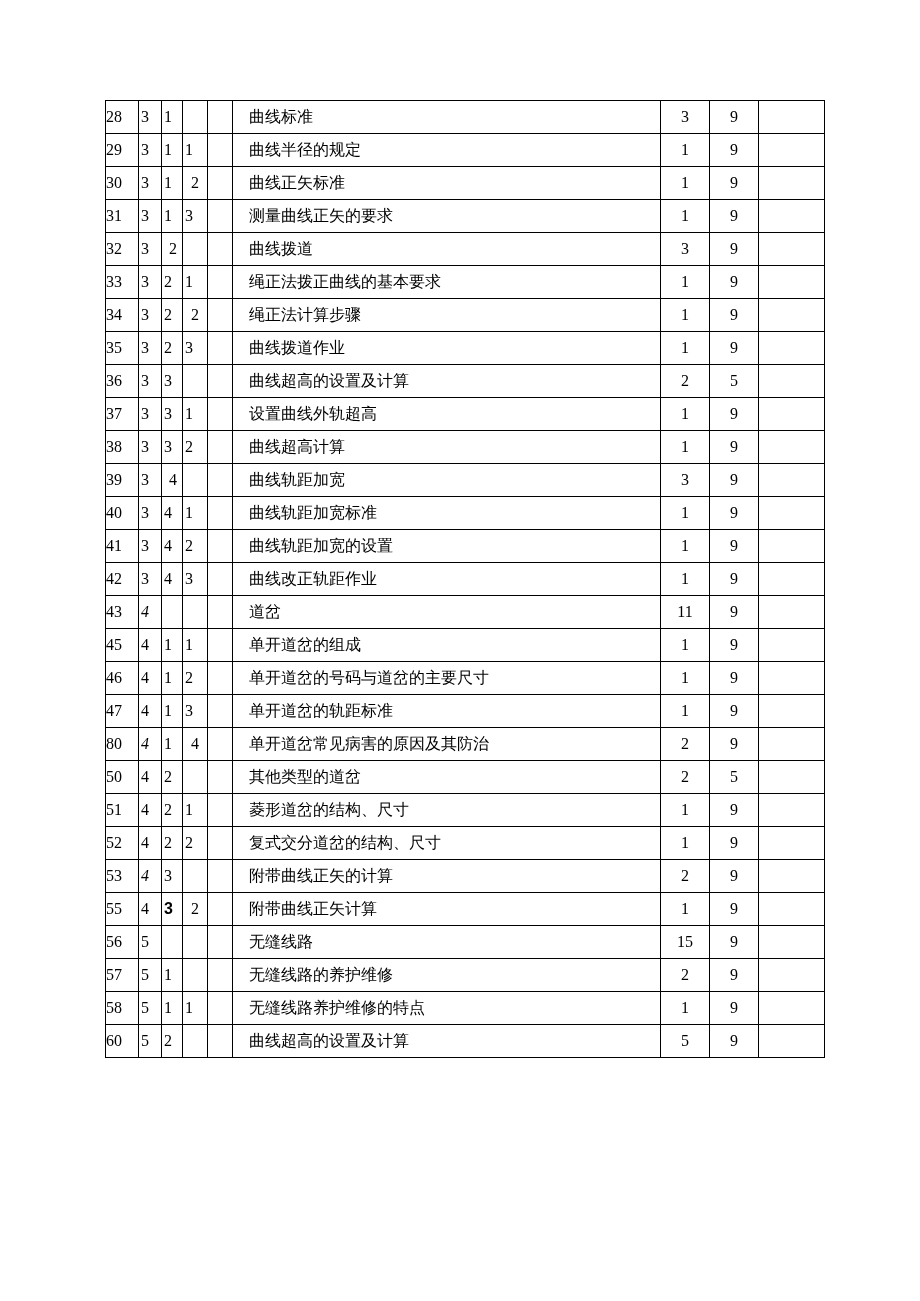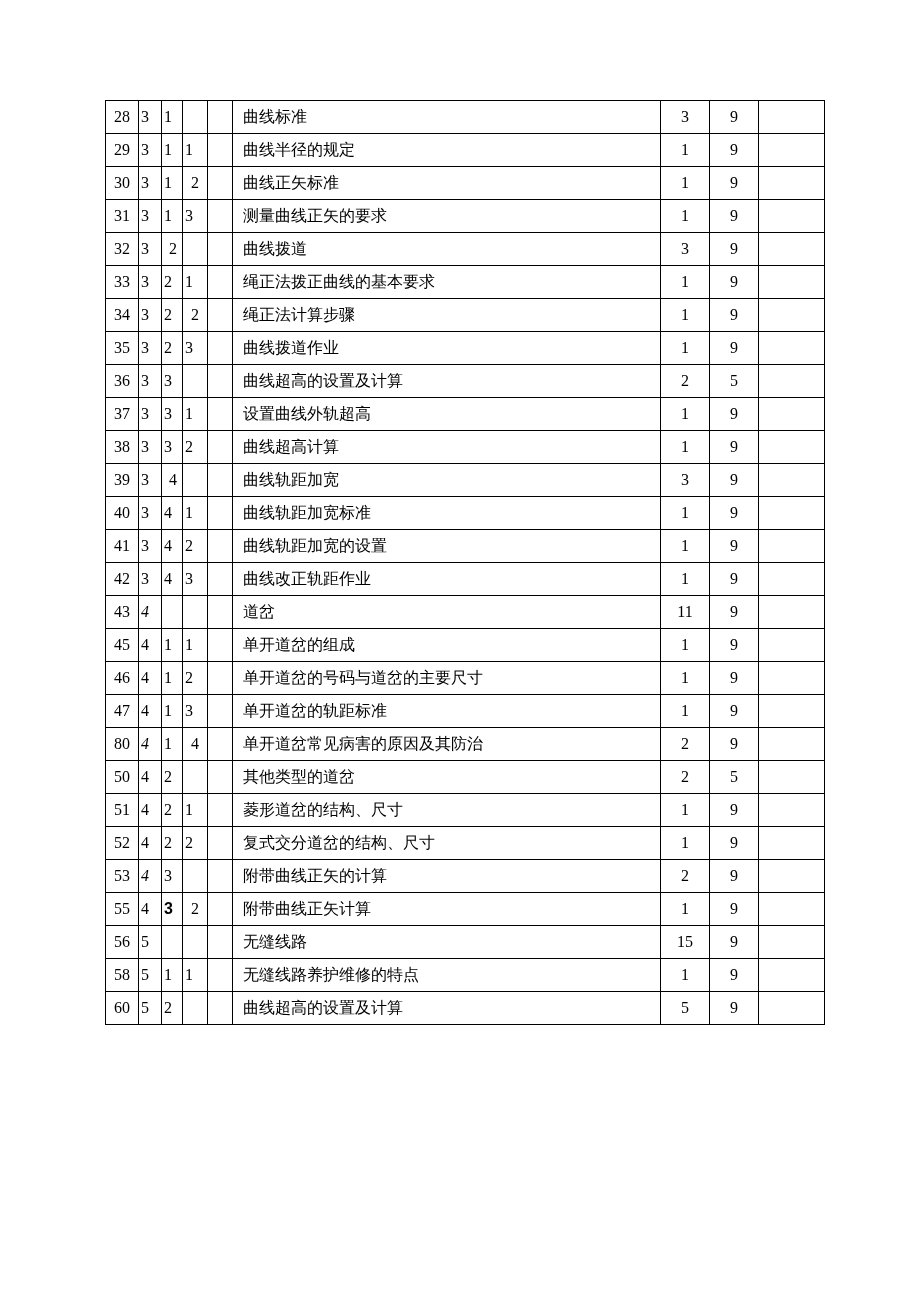--- a/index.html
+++ b/index.html
@@ -13,26 +13,26 @@
     table {
       border-collapse: collapse;
       width: 100%;
     }
     td {
       border: 1px solid #000;
       height: 32px;
       padding: 0;
       vertical-align: middle;
     }
-    .col-seq { width: 32px; text-align: center; }
+    .col-seq { width: 32px; }
     .col-l1 { width: 20px; text-align: left; padding-left: 2px; }
     .col-l2 { width: 18px; text-align: left; padding-left: 2px; }
     .col-l3 { width: 22px; text-align: center; }
     .col-l4 { width: 24px; text-align: center; }
-    .col-title { width: auto; text-align: left; padding-left: 10px; }
+    .col-title { width: auto; text-align: left; padding-left: 16px; }
     .col-va { width: 48px; text-align: center; }
     .col-vb { width: 48px; text-align: center; }
     .col-blank { width: 65px; }
     .align-left { text-align: left; padding-left: 2px; }
     .align-center { text-align: center; }
     .italic { font-style: italic; }
     .bold-sans { font-family: Arial, sans-serif; font-weight: bold; font-size: 16px; }
     .row-short td { height: 28px; }
   </style>
 </head>
@@ -320,20 +320,31 @@
         <td class="col-l1">5</td>
         <td class="col-l2"></td>
         <td class="col-l3 align-left"></td>
         <td class="col-l4"></td>
         <td class="col-title">无缝线路</td>
         <td class="col-va">15</td>
         <td class="col-vb">9</td>
         <td class="col-blank"></td>
       </tr>
       <tr>
+        <td class="col-seq">57</td>
+        <td class="col-l1">5</td>
+        <td class="col-l2">1</td>
+        <td class="col-l3 align-left"></td>
+        <td class="col-l4"></td>
+        <td class="col-title">无缝线路的养护维修</td>
+        <td class="col-va">2</td>
+        <td class="col-vb">9</td>
+        <td class="col-blank"></td>
+      </tr>
+      <tr>
         <td class="col-seq">58</td>
         <td class="col-l1">5</td>
         <td class="col-l2">1</td>
         <td class="col-l3 align-left">1</td>
         <td class="col-l4"></td>
         <td class="col-title">无缝线路养护维修的特点</td>
         <td class="col-va">1</td>
         <td class="col-vb">9</td>
         <td class="col-blank"></td>
       </tr>

